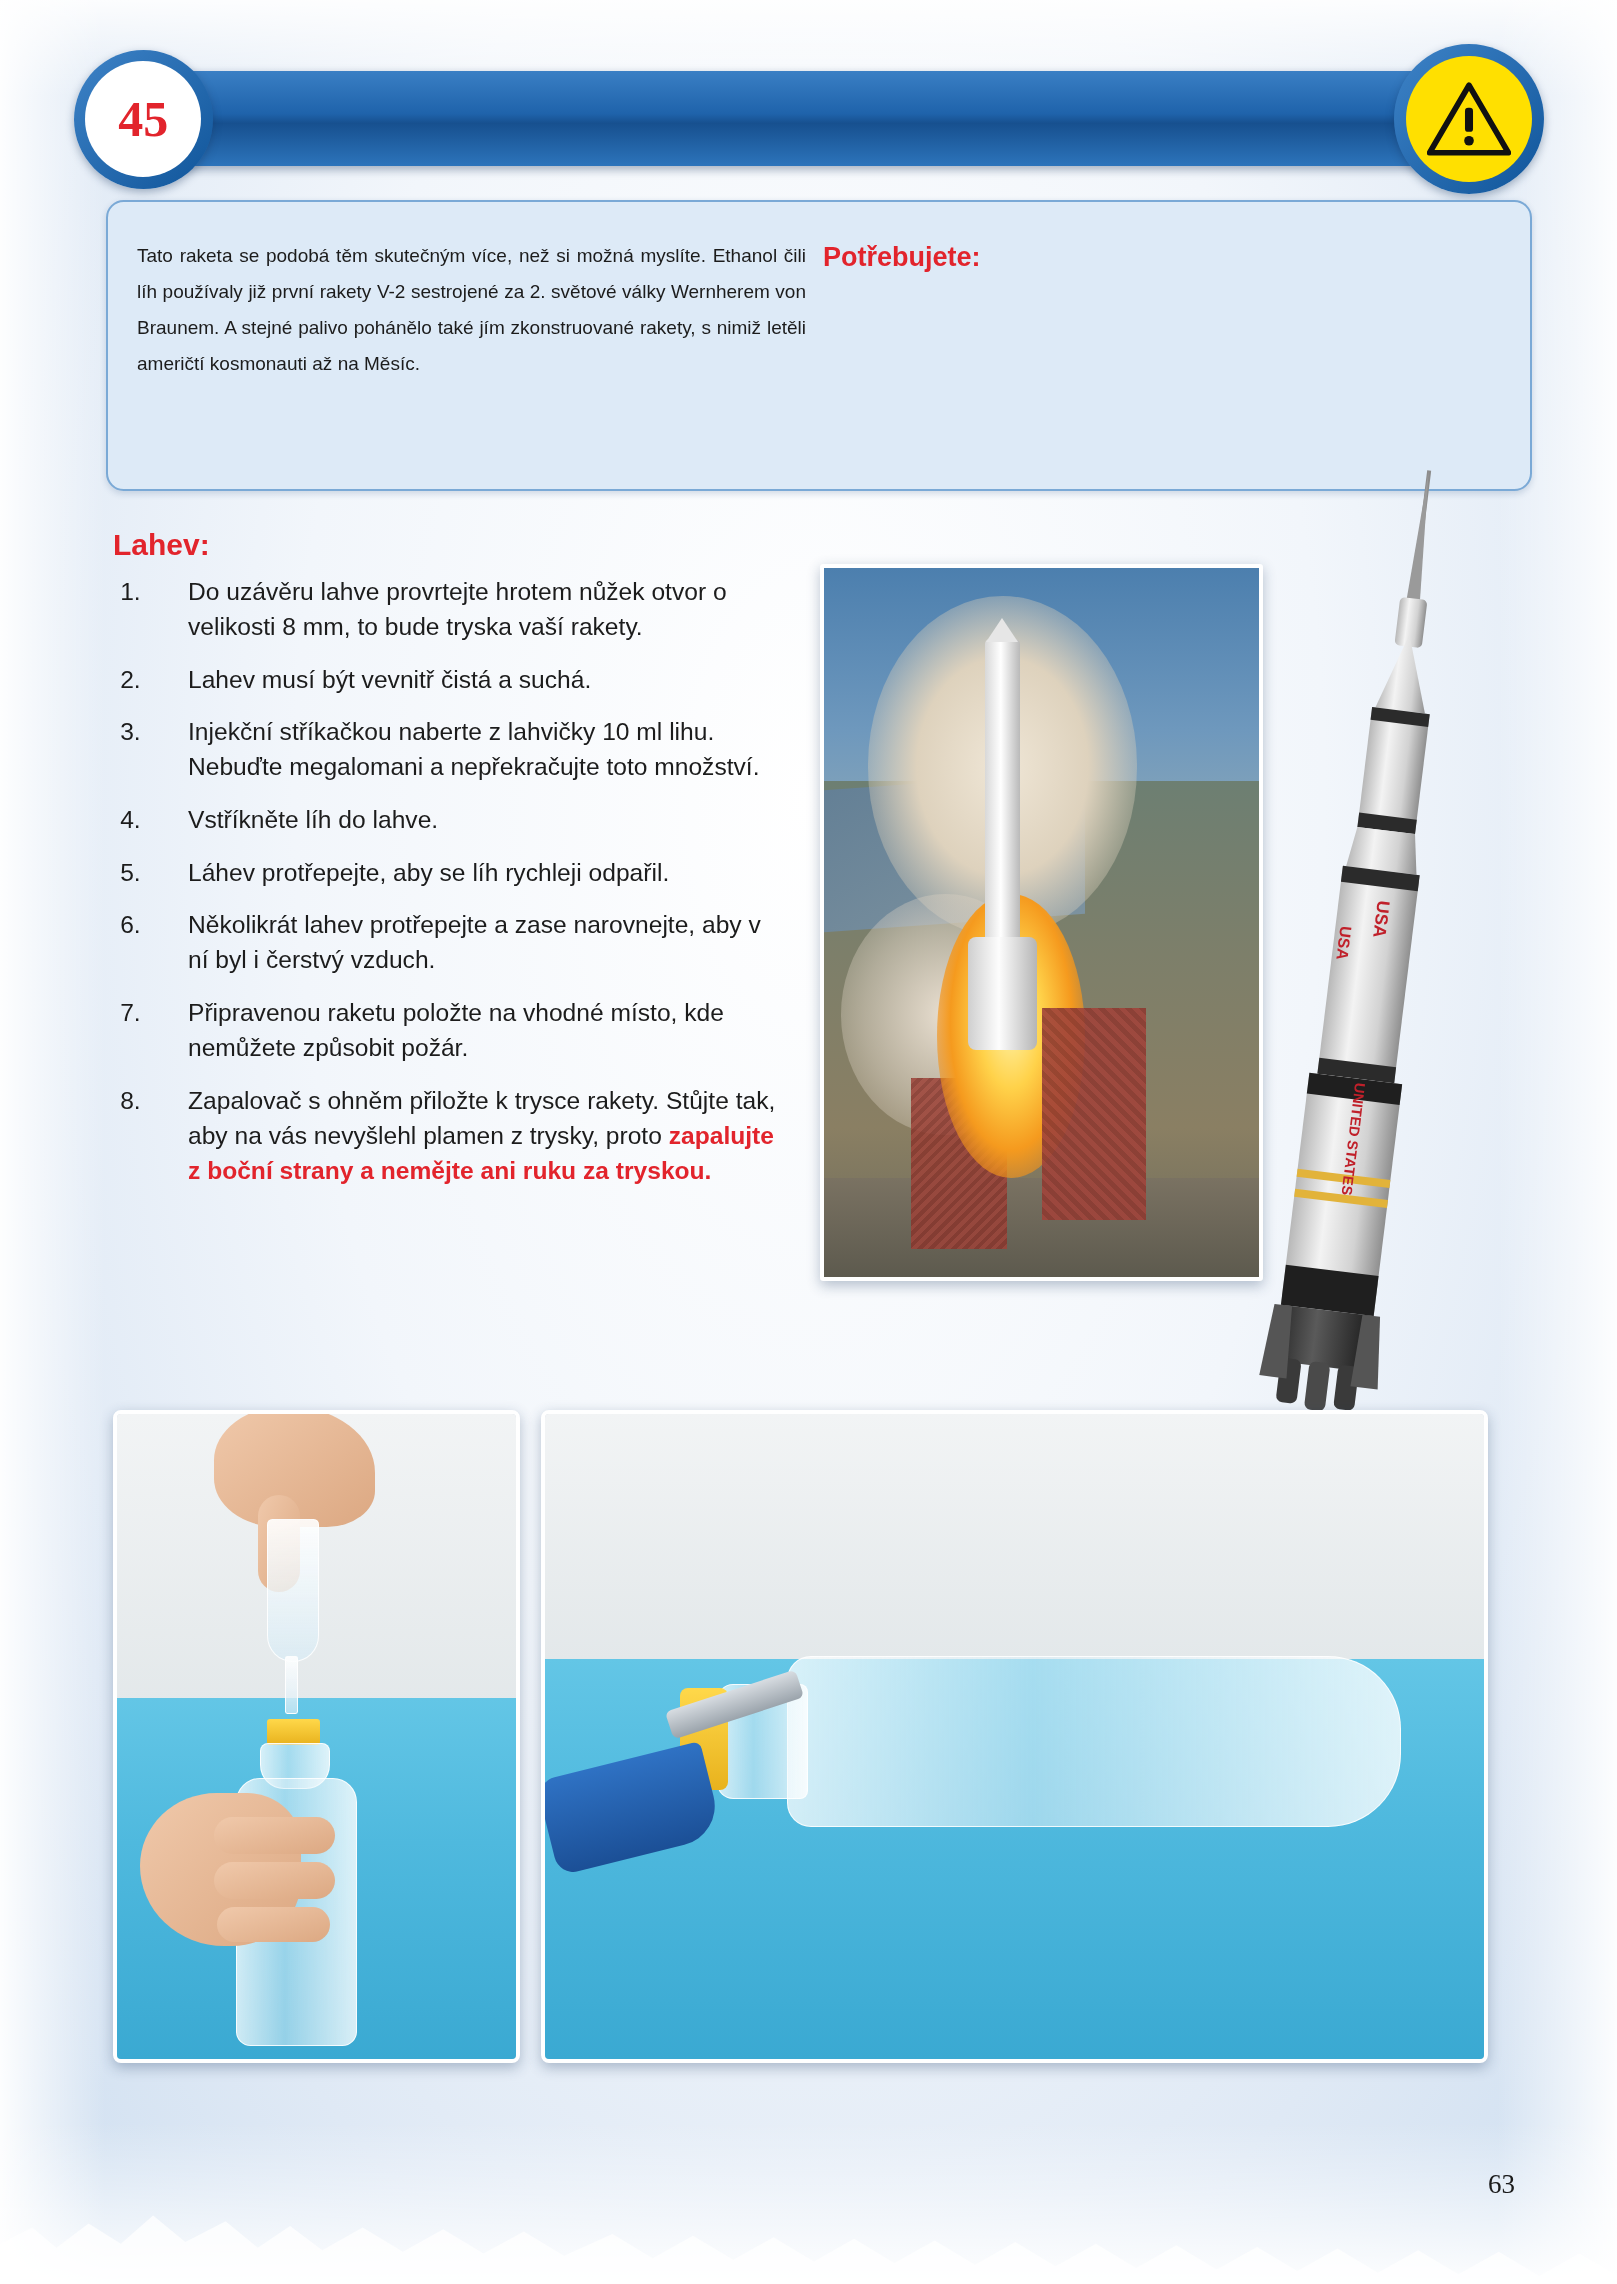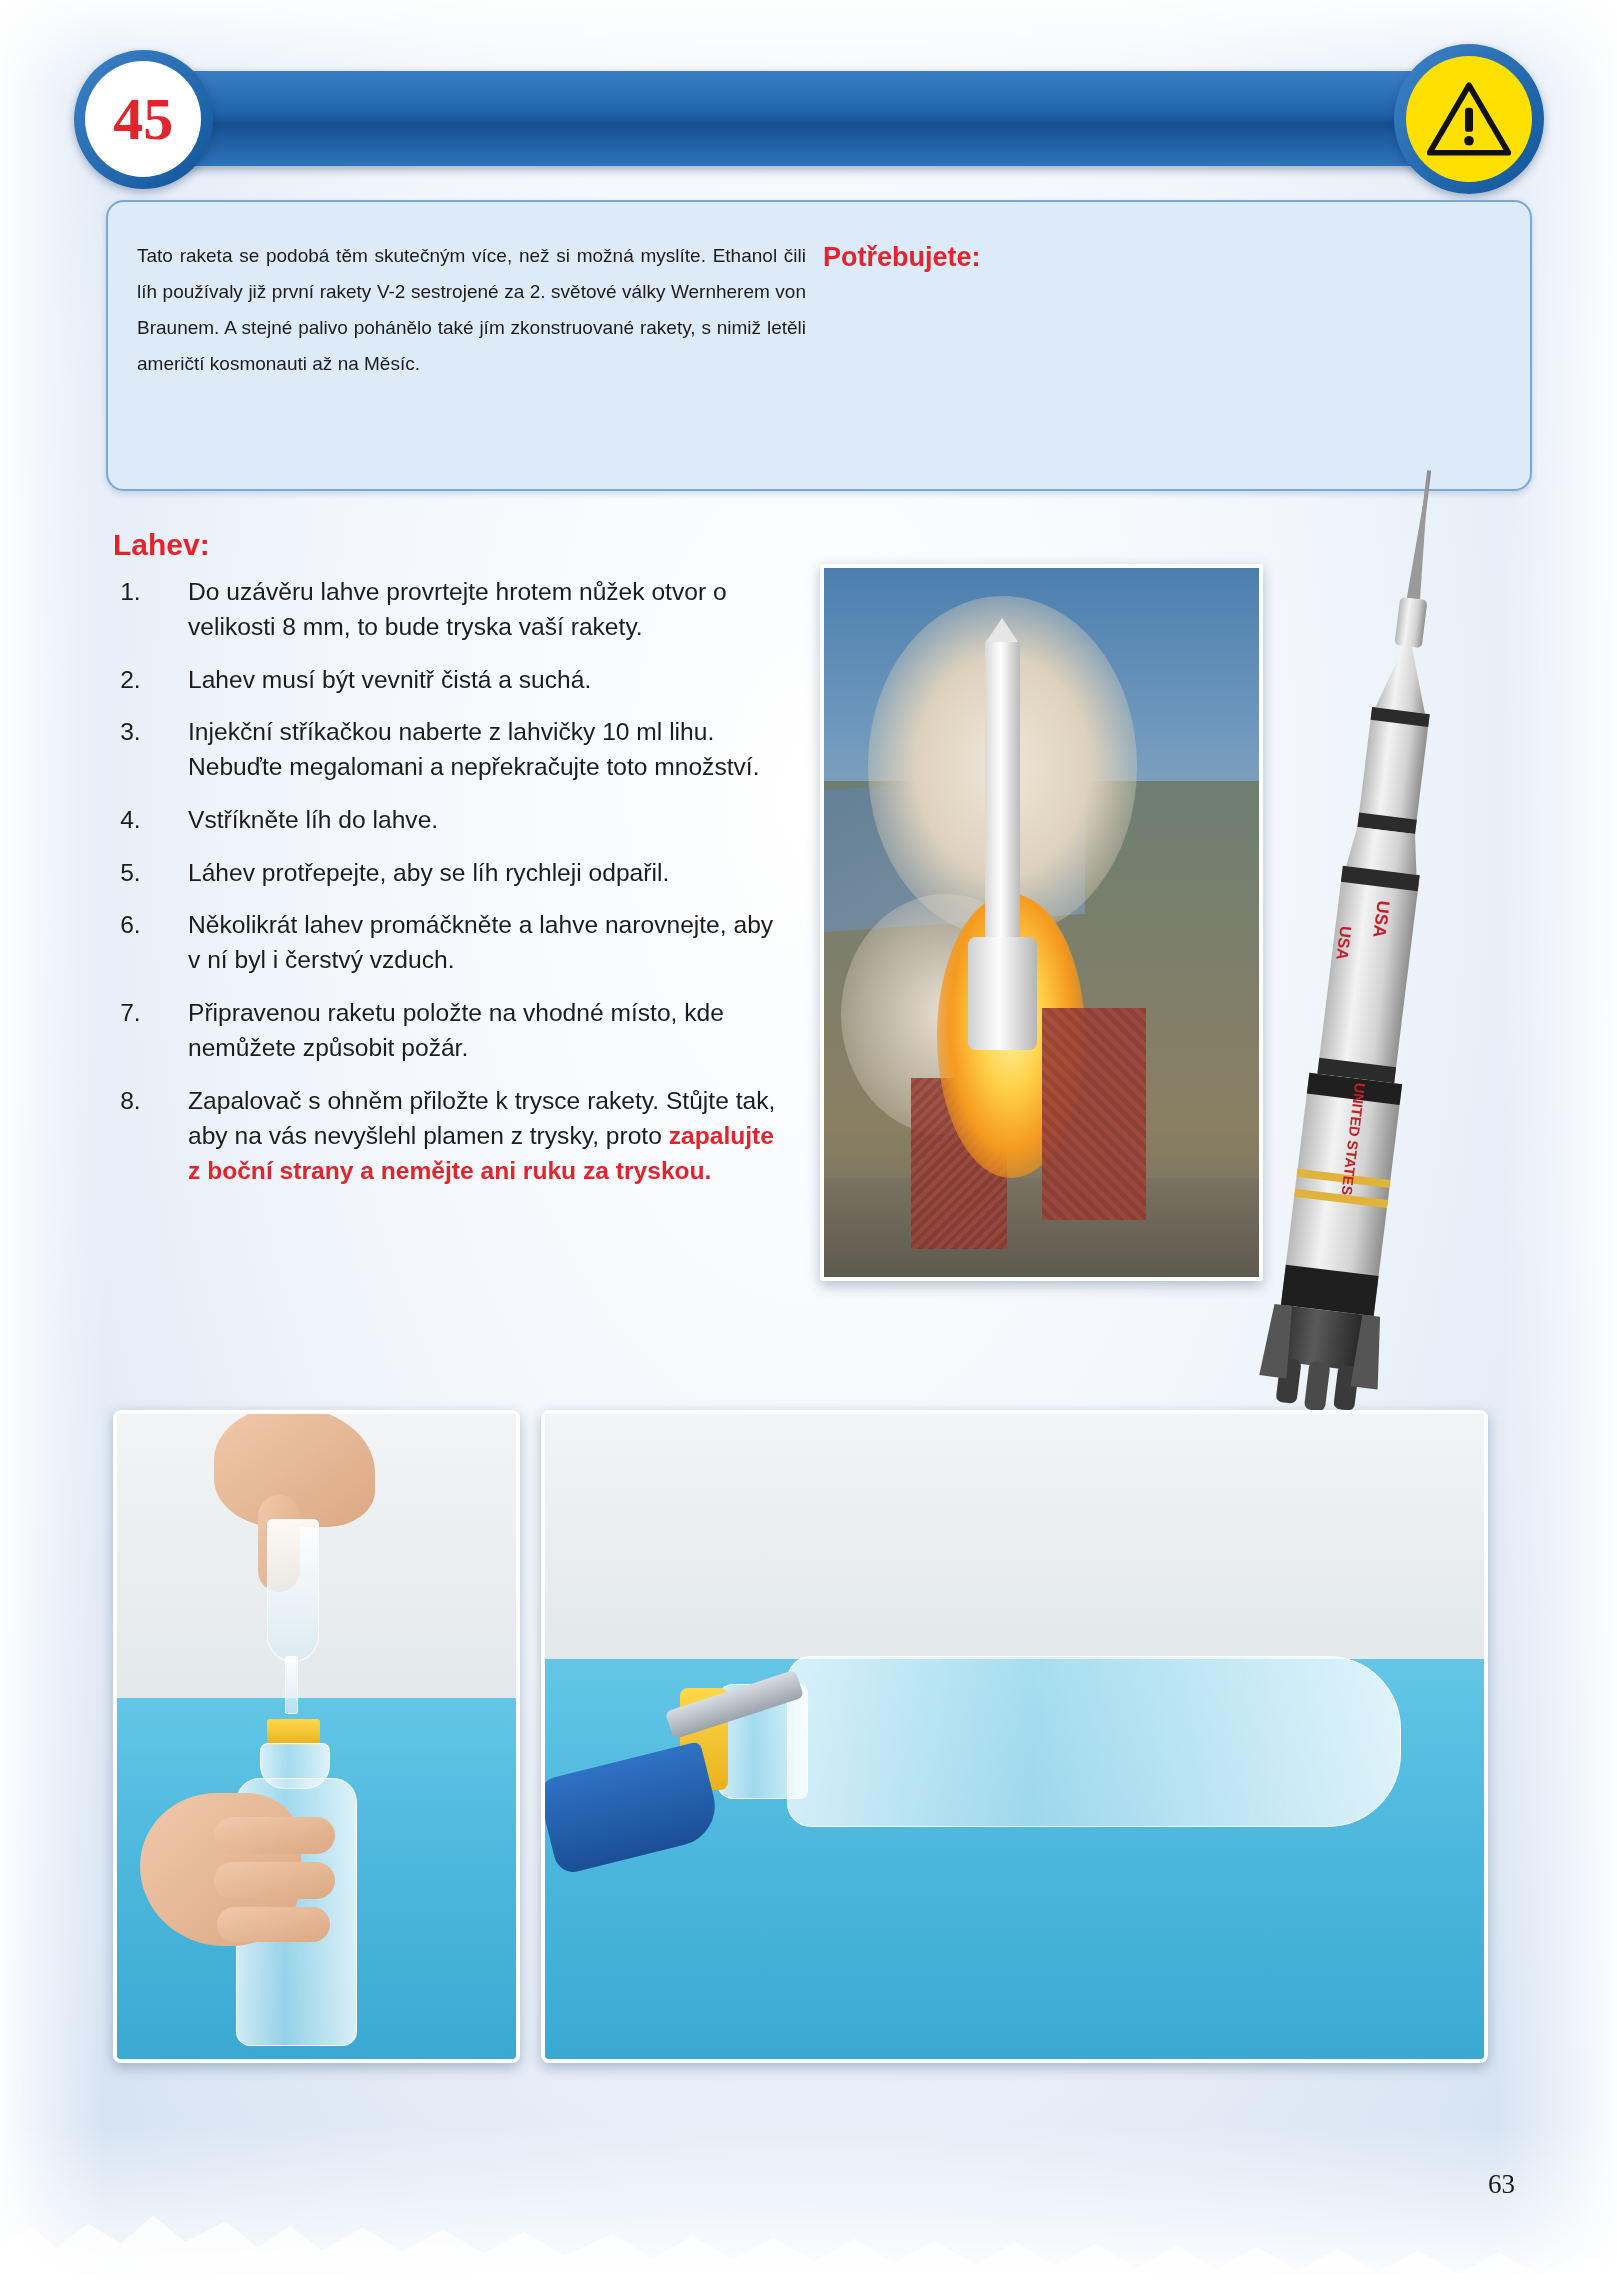--- a/index.html
+++ b/index.html
@@ -90,21 +90,21 @@
     border-radius: 50%;
     background: #ffffff;
     display: flex;
     align-items: center;
     justify-content: center;
   }
   .num-badge-text {
     color: #e2242c;
     font-family: "Liberation Serif", serif;
     font-weight: bold;
-    font-size: 60px;
+    font-size: 50px;
     line-height: 1;
   }
   .warn-outer {
     position: absolute;
     right: 74px;
     top: 44px;
     width: 150px;
     height: 150px;
     border-radius: 50%;
     background: linear-gradient(135deg, #3e83c7, #10559a);
@@ -434,21 +434,21 @@
     <div class="step">
       <div class="step-num">4.</div>
       <div class="step-text">Vstříkněte líh do lahve.</div>
     </div>
     <div class="step">
       <div class="step-num">5.</div>
       <div class="step-text">Láhev protřepejte, aby se líh rychleji odpařil.</div>
     </div>
     <div class="step">
       <div class="step-num">6.</div>
-      <div class="step-text">Několikrát lahev promáčkněte a lahve narovnejte, aby v ní byl i čerstvý vzduch.</div>
+      <div class="step-text">Několikrát lahev protřepejte a zase narovnejte, aby v ní byl i čerstvý vzduch.</div>
     </div>
     <div class="step">
       <div class="step-num">7.</div>
       <div class="step-text">Připravenou raketu položte na vhodné místo, kde nemůžete způsobit požár.</div>
     </div>
     <div class="step">
       <div class="step-num">8.</div>
       <div class="step-text">
         <span>Zapalovač s ohněm přiložte k trysce rakety. Stůjte tak, aby na vás nevyšlehl plamen z trysky, proto </span><span class="warn-red">zapalujte z boční strany a nemějte ani ruku za tryskou.</span>
       </div>

